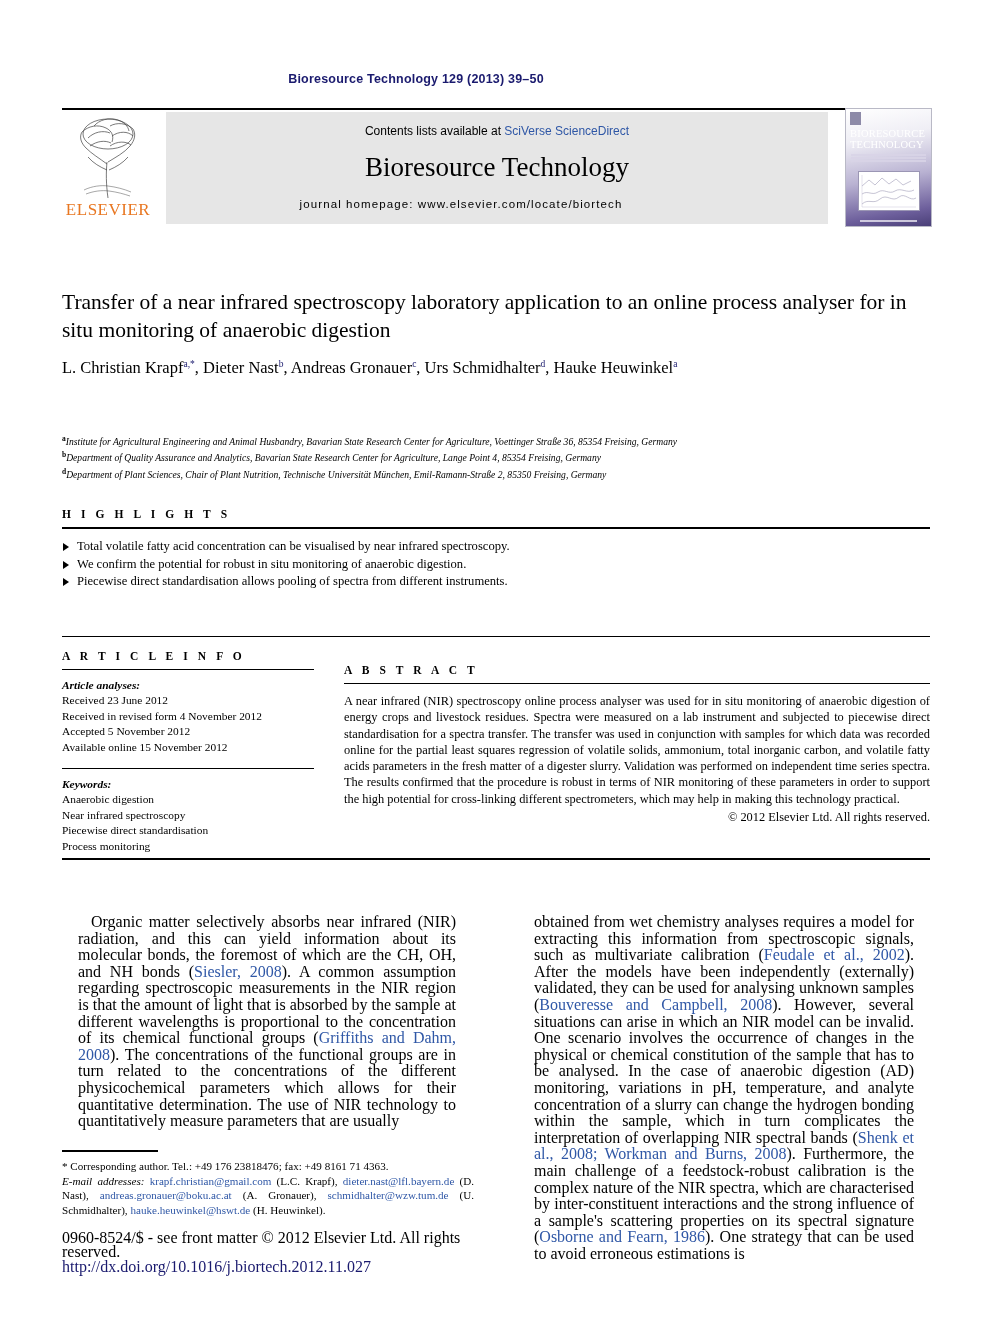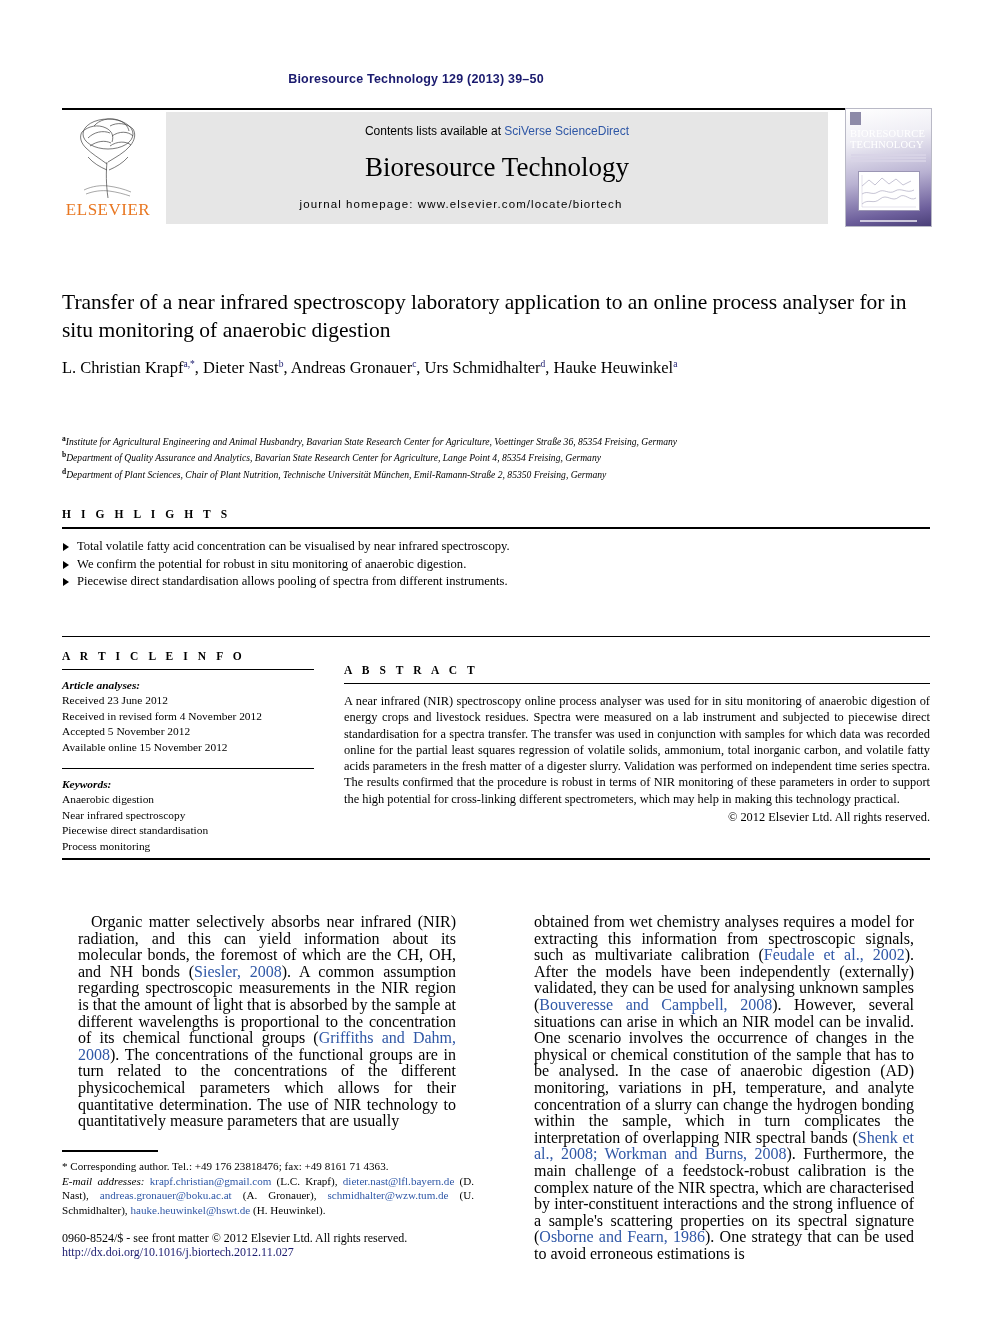--- a/index.html
+++ b/index.html
@@ -351,21 +351,21 @@
   .footnotes .em-label {
     font-style: italic;
   }
   .mail { color: #2f57a6; }
 
   .imprint {
     position: absolute;
     left: 62px; top: 1231px;
     width: 430px;
     font-family: "Liberation Serif", serif;
-    font-size: 12px;
+    font-size: 16px;
     line-height: 14.4px;
   }
   .imprint .doi { color: #1a1a6e; }
 </style>
 </head>
 <body>
 
 <div class="page">
 
   <div class="running-head">Bioresource Technology 129 (2013) 39–50</div>

